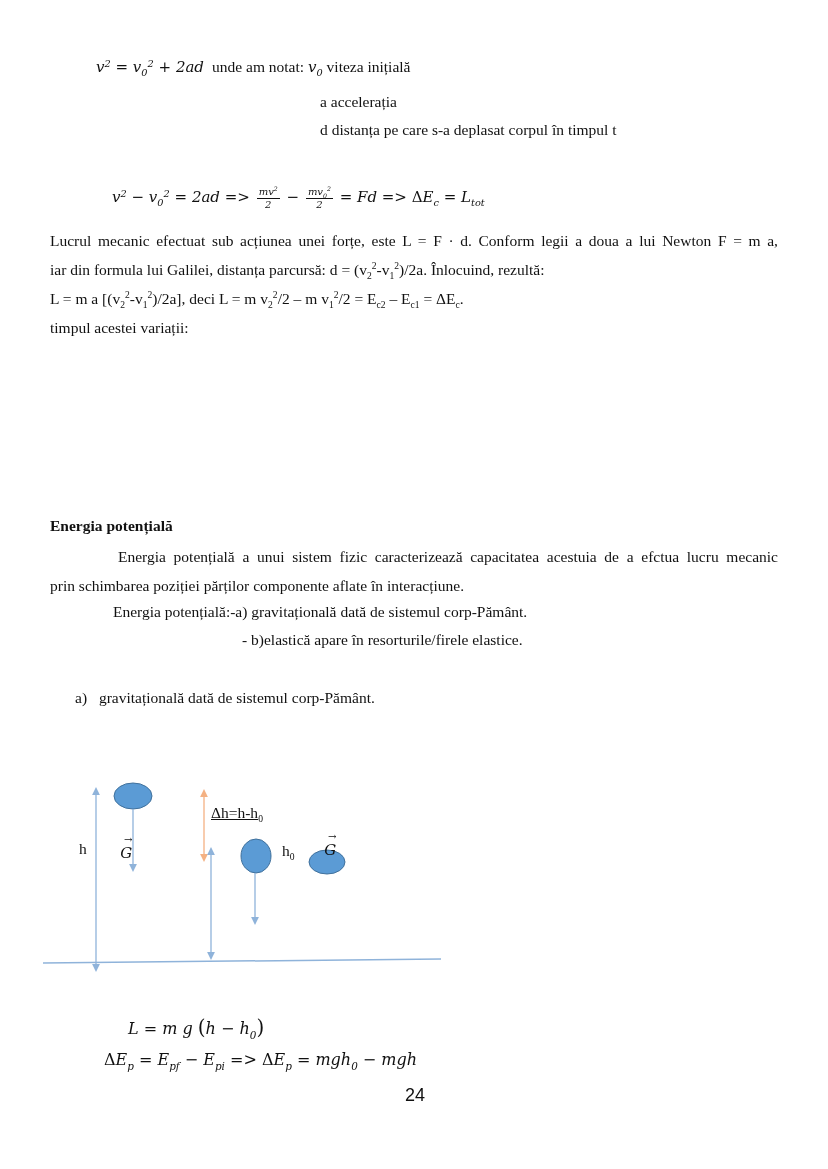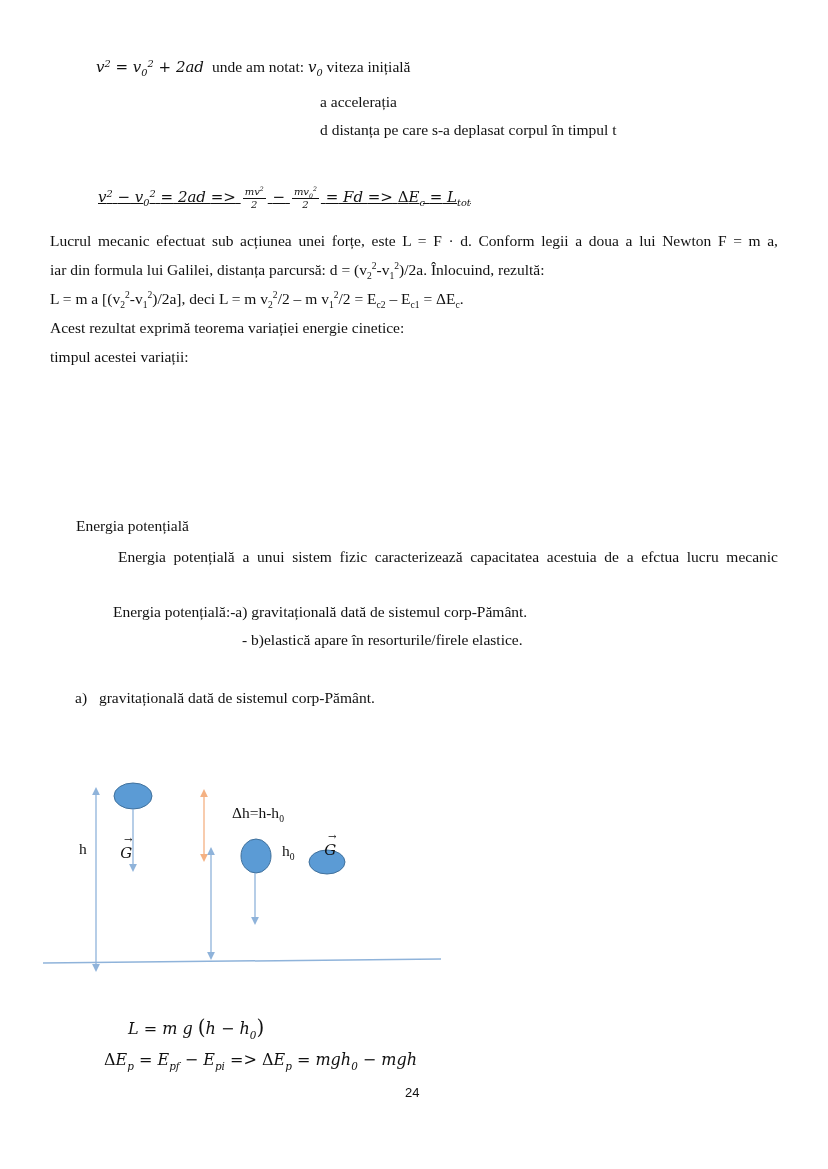--- a/index.html
+++ b/index.html
@@ -10,58 +10,58 @@
   .math .up { font-style: normal; }
   sup, sub { font-size: 62%; line-height: 0; }
   .msub { font-size: 65%; position: relative; top: 0.45em; }
   .msup { font-size: 65%; position: relative; top: -0.55em; }
   .frac { display: inline-block; vertical-align: middle; text-align: center; font-size: 10px; line-height: 1.15; margin: 0 2px; }
   .frac .num { display: block; border-bottom: 1px solid #111; padding: 0 2px; }
   .frac .den { display: block; }
   .para { position: absolute; left: 50px; width: 728px; line-height: 29px; text-align: justify; }
   .line { height: 29px; }
   .justify-line { text-align: justify; text-align-last: justify; }
-  .bold { font-weight: normal; margin-left: 26px; }
-  .pagenum { font-family: "Liberation Sans", sans-serif; font-size: 13px; text-align: right; }
+  .bold { font-weight: bold; }
+  .pagenum { font-family: "Liberation Sans", sans-serif; font-size: 18px; text-align: right; }
 </style>
 </head>
 <body>
 
 <div class="abs math" style="left:96px; top:58px;">
   v<span class="msup">2</span> <span class="up">=</span> v<span class="msub">0</span><span class="msup">2</span> <span class="up">+</span> 2ad
 </div>
 <div class="abs" style="left:212px; top:58px;text-align:center;">
   <span> unde am notat: </span><span class="math">v<span class="msub">0</span></span><span> viteza inițială</span>
 </div>
 <div class="abs" style="left:320px; top:93px;">a accelerația</div>
 <div class="abs" style="left:320px; top:121px;">d distanța pe care s-a deplasat corpul în timpul t</div>
 
-<div class="abs math" style="left:98px; top:186px;text-decoration:underline;">
+<div class="abs math" style="left:112px; top:186px;">
   v<span class="msup">2</span> <span class="up">−</span> v<span class="msub">0</span><span class="msup">2</span> <span class="up">=</span> 2ad <span class="up">=&gt;</span>
   <span class="frac"><span class="num">mv<sup>2</sup></span><span class="den">2</span></span>
   <span class="up">−</span>
   <span class="frac"><span class="num">mv<sub>0</sub><sup>2</sup></span><span class="den">2</span></span>
   <span class="up">=</span> Fd <span class="up">=&gt;</span> <span class="up">Δ</span>E<span class="msub">c</span> <span class="up">=</span> L<span class="msub">tot</span>
 </div>
 
 <div class="para" style="top:226px;">
   <div class="line justify-line">Lucrul mecanic efectuat sub acțiunea unei forțe, este L = F · d. Conform legii a doua a lui Newton F = m a,</div>
   <div class="line">
     <span>iar din formula lui Galilei, distanța parcursă: d = (v</span><sub>2</sub><sup>2</sup>-v<sub>1</sub><sup>2</sup>)<span>/2a. Înlocuind, rezultă:</span>
   </div>
   <div class="line">
     <span>L = m a [(v</span><sub>2</sub><sup>2</sup>-v<sub>1</sub><sup>2</sup>)/2a]<span>, deci L = m v</span><sub>2</sub><sup>2</sup><span>/2 – m v</span><sub>1</sub><sup>2</sup><span>/2 =  E</span><sub>c2</sub><span> – E</span><sub>c1</sub><span> = ΔE</span><sub>c</sub>.
   </div>
-  <div class="line">Acest rezultat exprimă teorema variației energie cinetice:</div>
   <div class="line">timpul acestei variații:</div>
 </div>
 
 <div class="abs bold" style="left:50px; top:517px;">Energia potențială</div>
 <div class="para" style="top:542px;">
   <div class="line justify-line" style="padding-left:68px;">Energia potențială a unui sistem fizic caracterizează capacitatea acestuia de a efctua lucru mecanic</div>
+  <div class="line">prin schimbarea poziției părților componente aflate în interacțiune.</div>
 </div>
 <div class="abs" style="left:113px; top:603px;">Energia potențială:-a) gravitațională dată de sistemul corp-Pământ.</div>
 <div class="abs" style="left:242px; top:631px;">- b)elastică apare în resorturile/firele elastice.</div>
 
 <div class="abs" style="left:75px; top:689px;">
   <span>a)</span>
   <span style="margin-left:8px;">gravitațională dată de sistemul corp-Pământ.</span>
 </div>
 
 <svg class="abs" style="left:0; top:0;" width="828" height="1169" viewBox="0 0 828 1169">
@@ -89,21 +89,21 @@
   <line x1="255" y1="873" x2="255" y2="921" stroke="#8fb3da" stroke-width="1.3" marker-end="url(#arrBlue)"></line>
 
   <ellipse cx="327" cy="862" rx="18" ry="12" fill="#5b9bd5" stroke="#41719c" stroke-width="1"></ellipse>
 </svg>
 
 <div class="abs" style="left:79px; top:840px;">h</div>
 <div class="abs math" style="left:120px; top:836px; text-align:center;">
   <div style="font-size:10px; line-height:8px; font-style:normal; margin-left:4px;">→</div>
   <span>G</span>
 </div>
-<div class="abs" style="left:232px; top:804px;">
+<div class="abs" style="left:211px; top:804px;text-decoration:underline;">
   <span>Δh=h-h</span><sub>0</sub>
 </div>
 <div class="abs" style="left:282px; top:842px;">
   <span>h</span><sub>0</sub>
 </div>
 <div class="abs math" style="left:324px; top:833px; text-align:center;">
   <div style="font-size:10px; line-height:8px; font-style:normal; margin-left:4px;">→</div>
   <span>G</span>
 </div>
 

